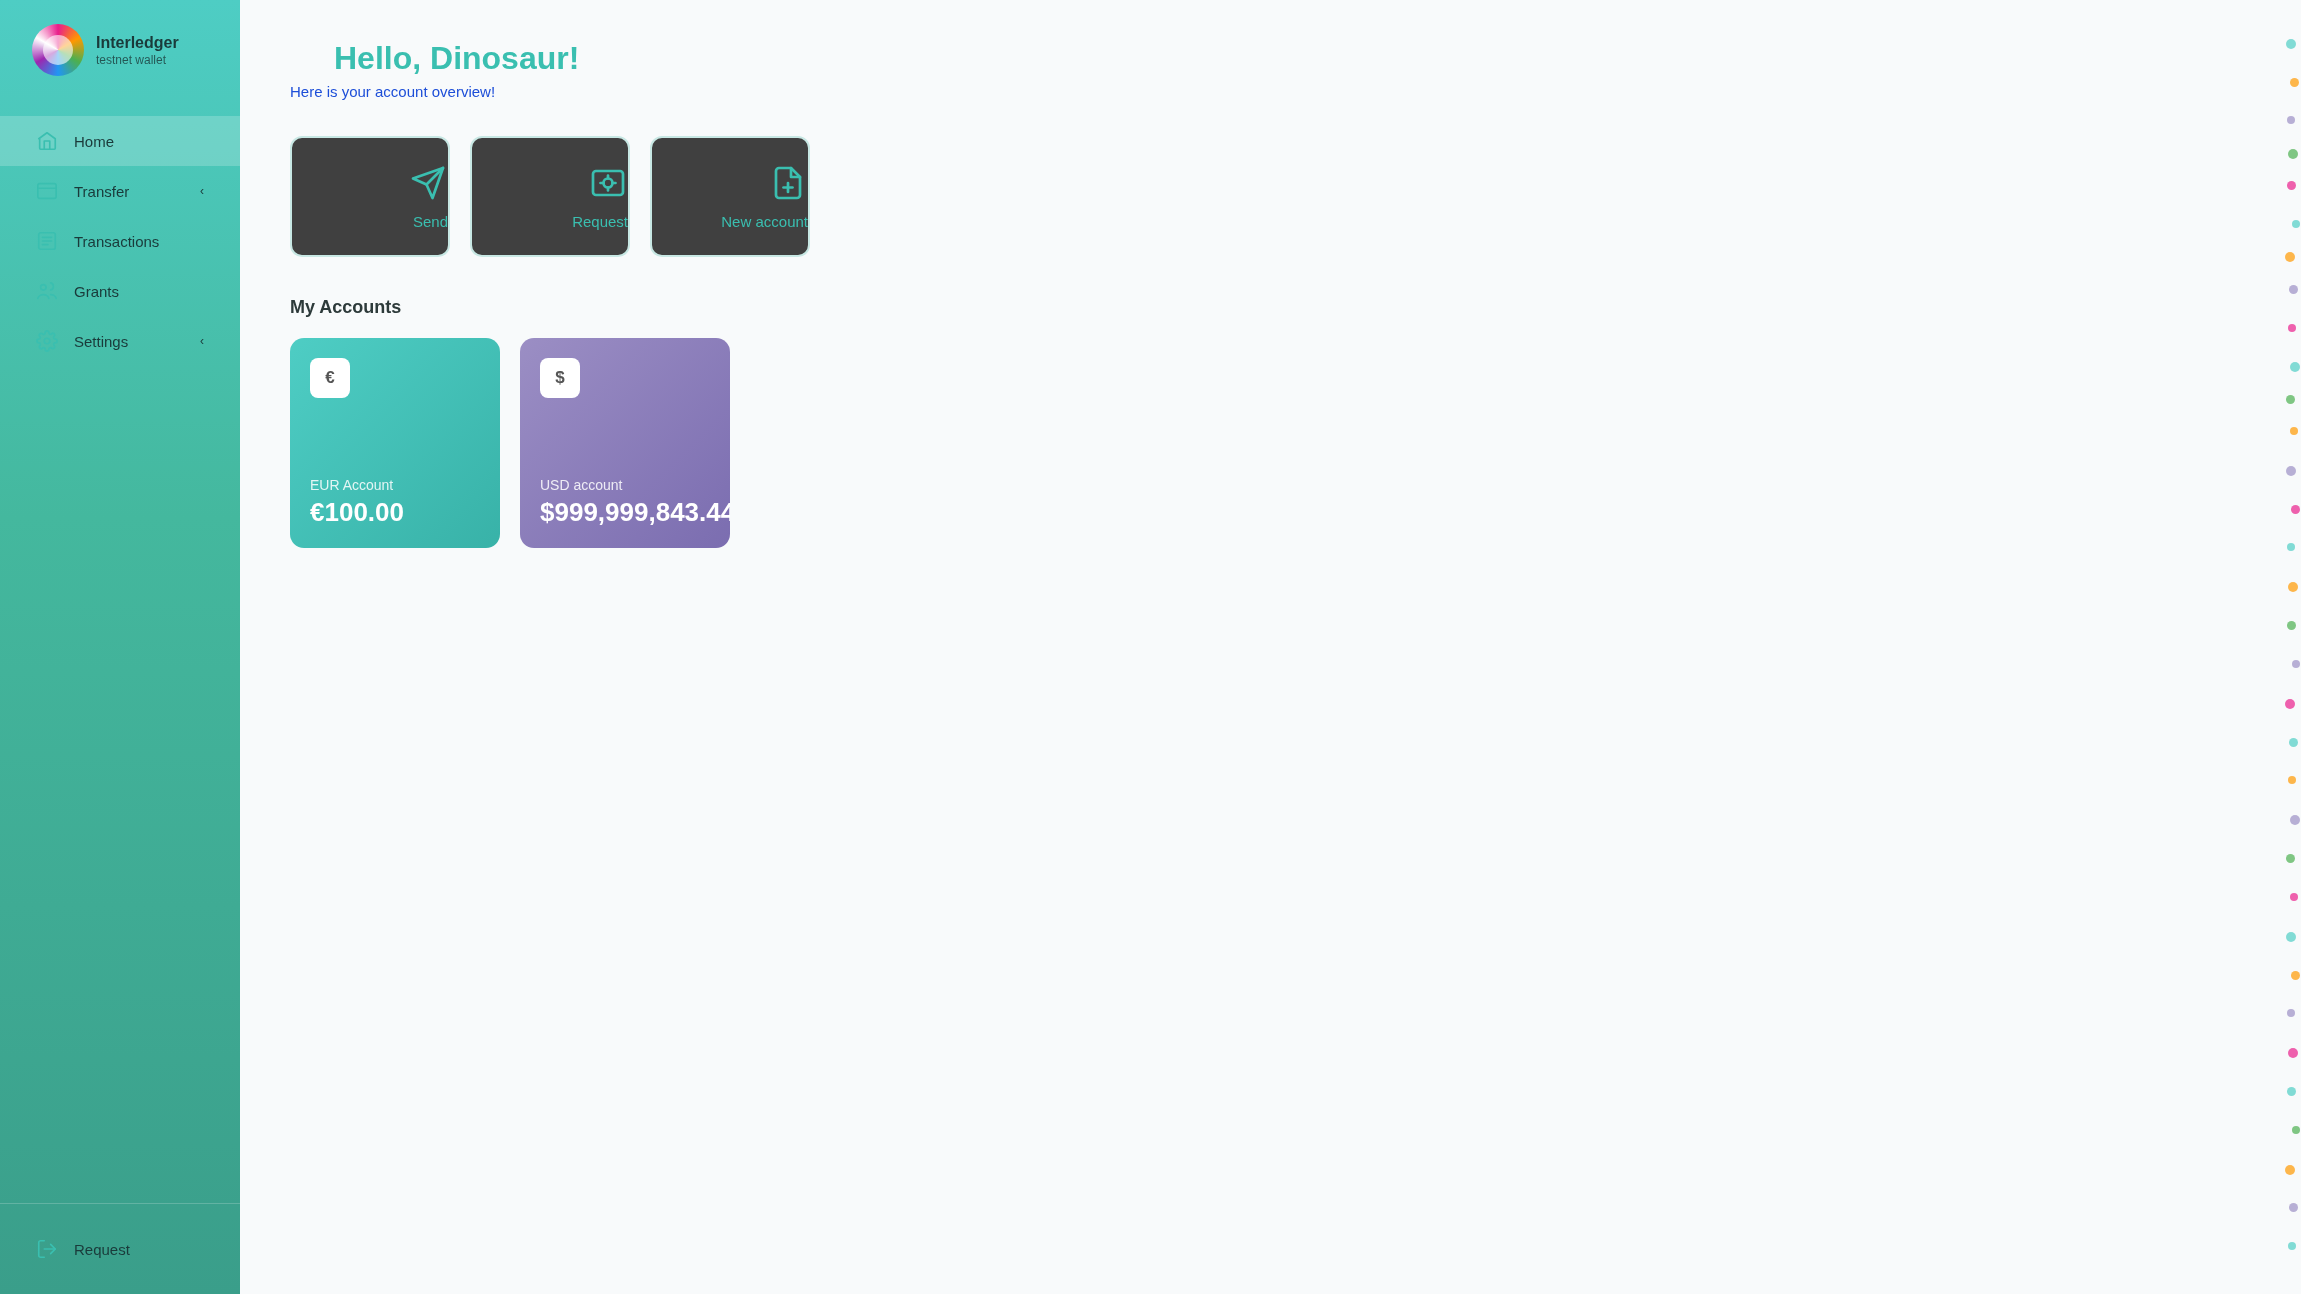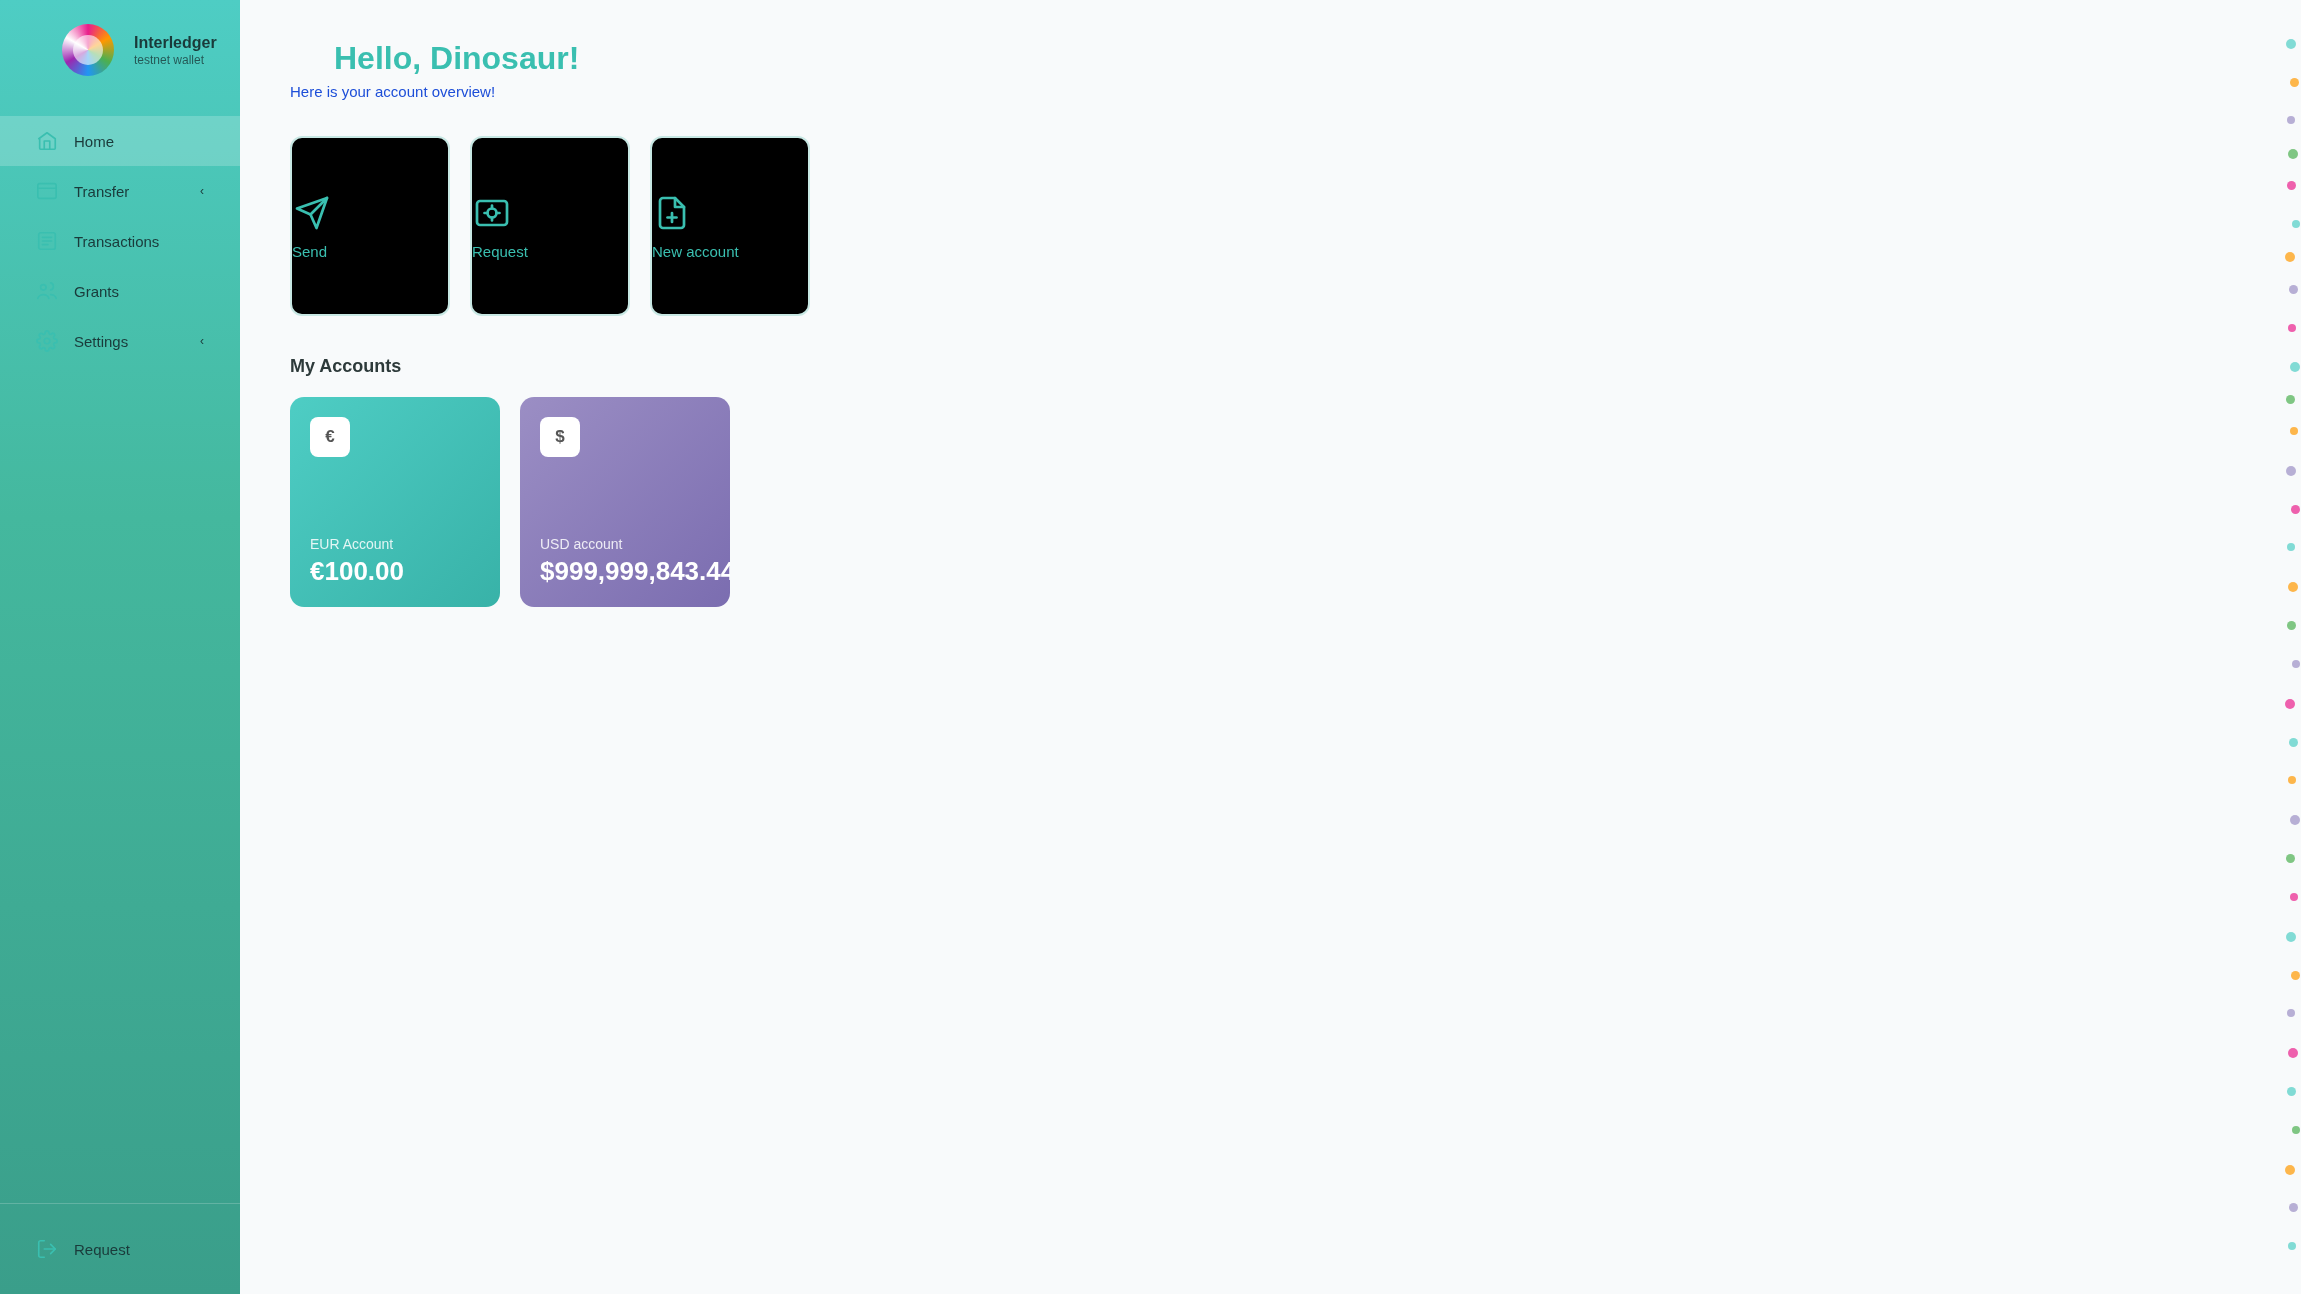--- a/index.html
+++ b/index.html
@@ -19,23 +19,22 @@
       display: flex;
       flex-direction: column;
       padding: 0;
       position: relative;
       z-index: 10;
     }
 
     .sidebar-logo {
       display: flex;
       align-items: center;
-      padding: 24px 24px 30px 20px;
-      gap: 20px;
-      margin-left: 42px;
+      padding: 24px 24px 30px 32px;
+      gap: 12px;
     }
 
     .logo-circle {
       width: 52px;
       height: 52px;
       border-radius: 50%;
       background: conic-gradient(#e91e8c 0deg, #ff9800 60deg, #4caf50 120deg, #2196f3 180deg, #9c27b0 240deg, #ffffff 300deg, #e91e8c 360deg);
       flex-shrink: 0;
       position: relative;
       overflow: hidden;
@@ -153,27 +152,27 @@
 
     
     .action-cards {
       display: flex;
       gap: 20px;
       margin-bottom: 40px;
     }
 
     .action-card {
       width: 160px;
-      height: 180px;
+      height: 121px;
       border: 2px solid #c8e8e4;
       border-radius: 12px;
-      background: #000000;
-      display: flex;
-      flex-direction: column;
-      align-items: flex-start;
+      background: #404040;
+      display: flex;
+      flex-direction: column;
+      align-items: flex-end;
       justify-content: center;
       gap: 10px;
       cursor: pointer;
       transition: box-shadow 0.2s, border-color 0.2s;
     }
 
     .action-card-icon {
       width: 40px;
       height: 40px;
       display: flex;

